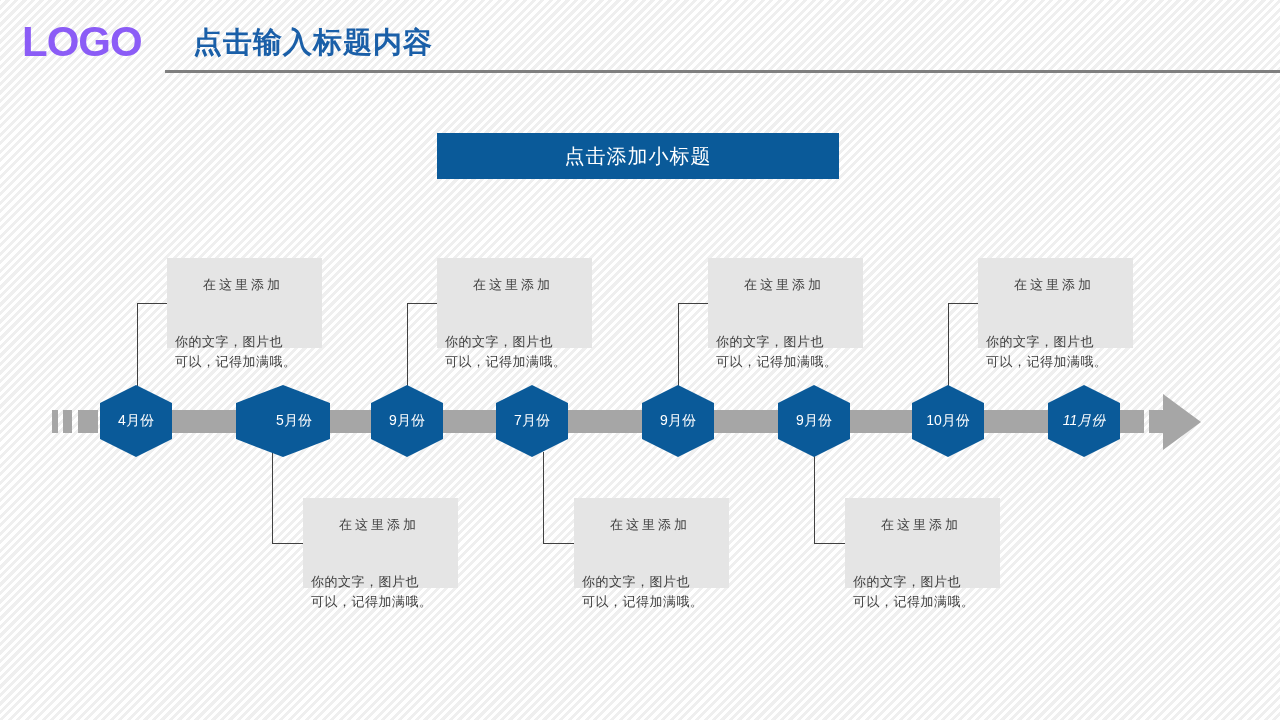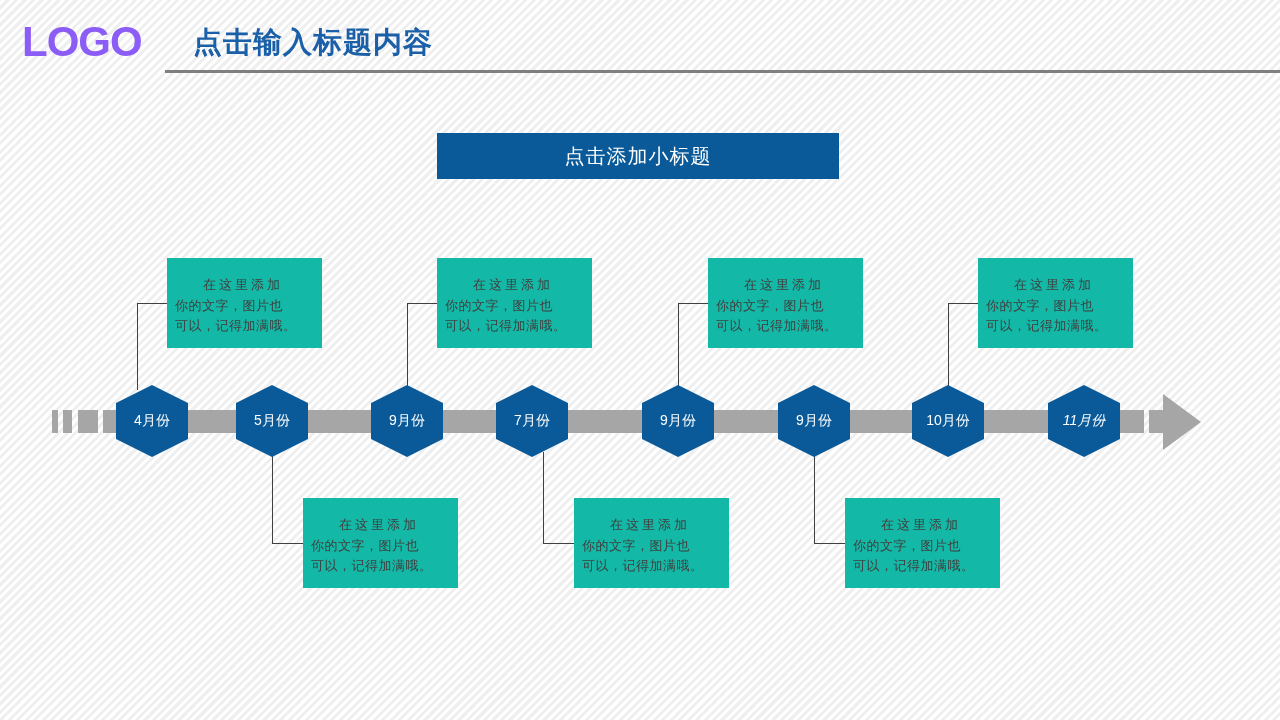--- a/index.html
+++ b/index.html
@@ -115,29 +115,29 @@
   .conn-h {
     position: absolute;
     height: 1px;
     background: #404040;
   }
 
   
   .box {
     position: absolute;
     width: 155px; height: 90px;
-    background: #14b8a6;
+    background: #e5e5e5;
     color: #3f3f3f;
     font-size: 13px;
     line-height: 21px;
     box-sizing: border-box;
     padding: 16px 8px 0 8px;
   }
   .box .l1 { text-indent: 28px; letter-spacing: 3px; }
-  .box .l2 { letter-spacing: 0.5px; }
+  .box .l2 { letter-spacing: 0.5px; margin-top: 36px; }
   .box .l3 { letter-spacing: 0.5px; font-family: Liberation Mono, monospace; }
 </style>
 </head>
 <body>
 
 <div id="header">
   <div id="logo">LOGO</div>
   <div id="header-title">点击输入标题内容</div>
   <div id="header-rule"></div>
 </div>
@@ -171,24 +171,24 @@
 
   <div class="conn-v" style="left:272px; top:452px; height:92px;"></div>
   <div class="conn-h" style="left:272px; top:543px; width:32px;"></div>
 
   <div class="conn-v" style="left:543px; top:452px; height:92px;"></div>
   <div class="conn-h" style="left:543px; top:543px; width:32px;"></div>
 
   <div class="conn-v" style="left:814px; top:452px; height:92px;"></div>
   <div class="conn-h" style="left:814px; top:543px; width:32px;"></div>
 
-  <div class="hex" style="left:116px;">
+  <div class="hex" style="left:100px;">
     <span>4月份</span>
   </div>
-  <div class="hex" style="left:236px;">
+  <div class="hex" style="left:236px;padding-left:22px;">
     <span>5月份</span>
   </div>
   <div class="hex" style="left:371px;">
     <span>9月份</span>
   </div>
   <div class="hex" style="left:496px;">
     <span>7月份</span>
   </div>
   <div class="hex" style="left:642px;">
     <span>9月份</span>

